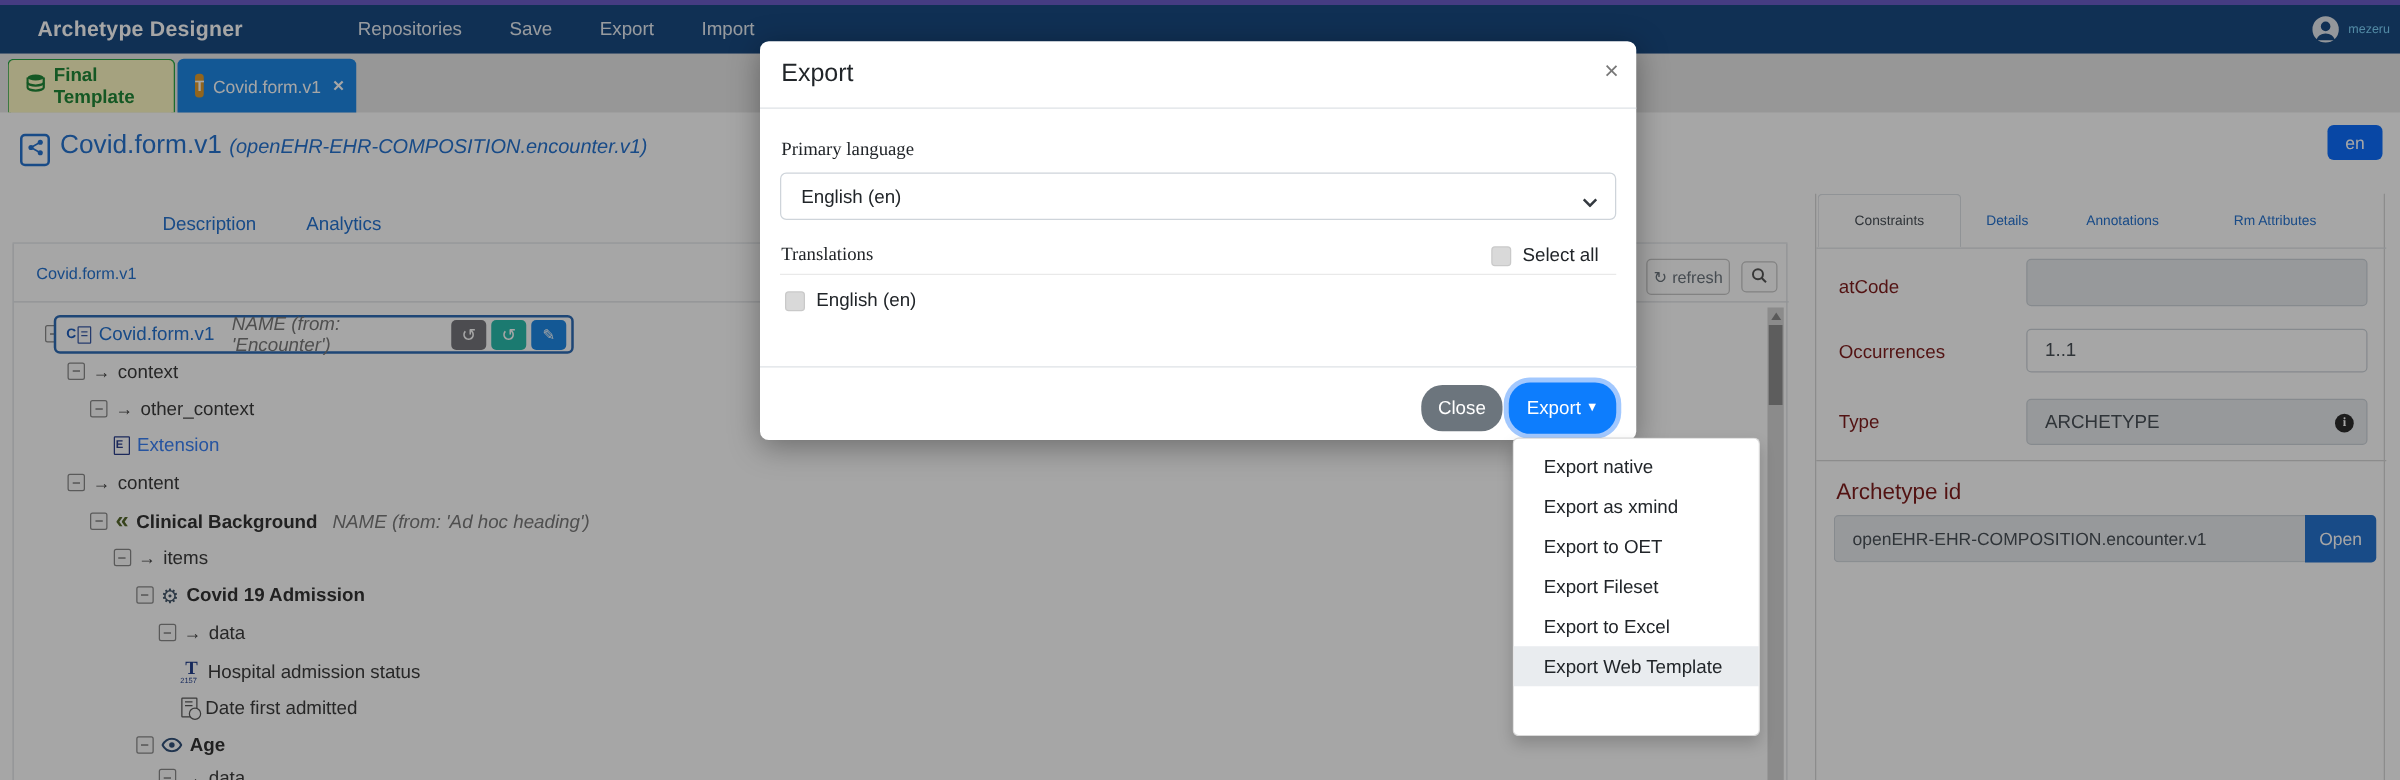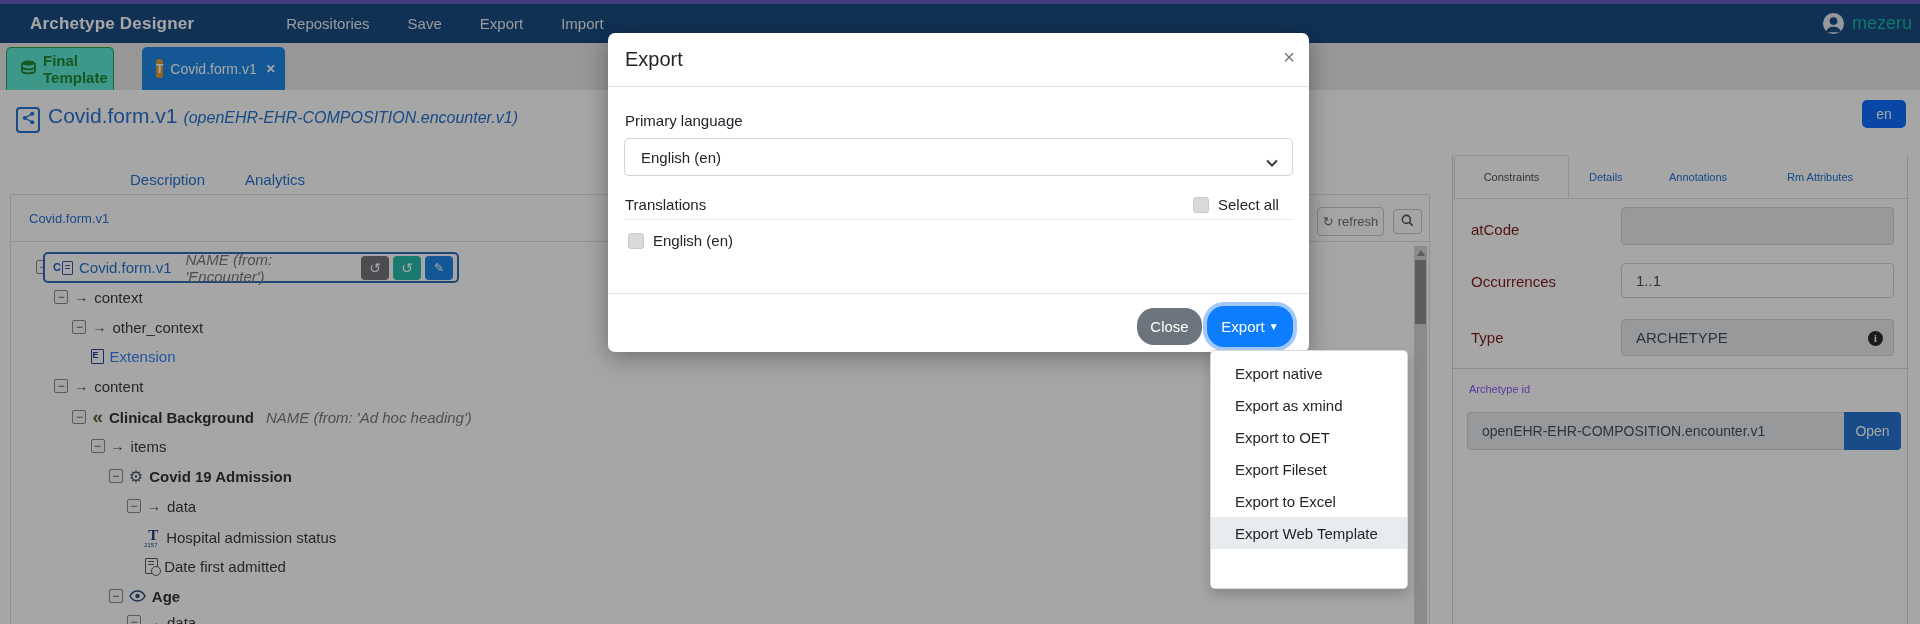--- a/index.html
+++ b/index.html
@@ -7,25 +7,25 @@
   .stage { position:relative; width:1920px; height:624px; overflow:hidden; background:#fff; }
 
   
   .accent-strip { position:absolute; left:0; top:0; width:1920px; height:4px; background:#6c5cc8; }
   .navbar { position:absolute; left:0; top:4px; width:1920px; height:39px; background:#1a4a81; display:flex; align-items:center; }
   .brand { color:#fff; font-weight:bold; font-size:17px; margin-left:30px; letter-spacing:.2px; }
   .nav-items { display:flex; gap:38px; margin-left:92px; }
   .nav-item { color:#e8eef5; font-size:15px; cursor:pointer; }
   .nav-right { position:absolute; right:8px; top:0; height:39px; display:flex; align-items:center; gap:7px; }
   .avatar { width:23px; height:23px; }
-  .nav-user { color:#14b8a6; font-size:18px; }
+  .nav-user { color:#7dd3fc; font-size:10px; }
 
   .doc-tabstrip { position:absolute; left:0; top:43px; width:1920px; height:47px; background:#e9e9e9; }
   .doc-tab { position:absolute; top:4px; height:43px; display:flex; align-items:center; gap:7px; padding:0 14px; border-radius:5px 5px 0 0; cursor:pointer; }
-  .doc-tab.final { left:6px; width:108px; background:#5eead4; border:1px solid #28a745; border-bottom:none; color:#218838; font-weight:bold; font-size:15px; }
+  .doc-tab.final { left:6px; width:134px; background:#fef9c3; border:1px solid #28a745; border-bottom:none; color:#218838; font-weight:bold; font-size:15px; }
   .doc-tab.covid { left:142px; width:143px; background:#1e88e5; color:#fff; font-size:14px; }
   .t-badge { width:19px; height:19px; background:#e09b2d; border-radius:3px; color:#fff; font-size:12px; font-weight:bold; display:flex; align-items:center; justify-content:center; }
   .tab-close { font-size:12px; font-weight:bold; margin-left:2px; cursor:pointer; }
 
   
   .share-btn { position:absolute; left:16px; top:107px; width:24px; height:26px; border:2px solid #2673d0; border-radius:4px; display:flex; align-items:center; justify-content:center; cursor:pointer; background:transparent; }
   .page-title { position:absolute; left:48px; top:104px; font-size:21px; color:#2673d0; }
   .page-title .arch { font-size:16px; font-style:italic; }
   .lang-badge { position:absolute; left:1862px; top:100px; width:44px; height:28px; background:#0d6efd; color:#fff; border-radius:5px; font-size:14px; display:flex; align-items:center; justify-content:center; }
 
@@ -82,34 +82,34 @@
   .right-panel { position:absolute; left:1452px; top:155px; width:456px; height:469px; border-left:1px solid #d8d8d8; border-right:1px solid #d8d8d8; background:#fff; }
   .rp-tabs-border { position:absolute; left:0; top:43px; width:456px; height:1px; background:#dee2e6; }
   .rp-tab { position:absolute; top:0; height:43px; display:flex; align-items:center; font-size:11px; cursor:pointer; }
   .rp-tab.active { left:1px; width:115px; background:#fff; border:1px solid #dee2e6; border-bottom:1px solid #fff; border-radius:4px 4px 0 0; color:#495057; justify-content:center; z-index:2; }
   .rp-tab.link { color:#2673d0; }
   .rp-field-label { position:absolute; left:18px; font-size:15px; color:#7f1d1d; }
   .rp-input { position:absolute; left:168px; width:273px; height:38px; border:1px solid #ced4da; border-radius:4px; font-size:15px; color:#495057; display:flex; align-items:center; padding:0 14px; background:#fff; }
   .rp-input.disabled { background:#e9ecef; }
   .info-icon { position:absolute; right:10px; top:11px; width:15px; height:15px; border-radius:50%; background:#2b2b2b; color:#fff; font-size:10px; font-weight:bold; font-family:"Liberation Serif",serif; display:flex; align-items:center; justify-content:center; }
   .rp-divider { position:absolute; left:0; top:213px; width:456px; height:1px; background:#d8d8d8; }
-  .rp-aid-label { position:absolute; left:16px; top:228px; font-size:11px; color:#8b5cf6; }
+  .rp-aid-label { position:absolute; left:16px; top:228px; font-size:18px; color:#7f1d1d; }
   .aid-group { position:absolute; left:14px; top:257px; width:434px; height:38px; display:flex; }
   .aid-input { flex:1; border:1px solid #ced4da; border-right:none; border-radius:4px 0 0 4px; background:#e9ecef; color:#495057; font-size:14px; display:flex; align-items:center; padding:0 14px;text-align:center; }
   .aid-open { width:57px; background:#2673d0; border:none; border-radius:0 4px 4px 0; color:#fff; font-size:14px; cursor:pointer; }
 
   
   .backdrop { position:absolute; left:0; top:0; width:1920px; height:624px; background:rgba(0,0,0,.35); z-index:50; }
 
   
   .modal { position:absolute; left:608px; top:33px; width:701px; height:319px; background:#fff; border-radius:7px; box-shadow:0 5px 25px rgba(0,0,0,.35); z-index:60; }
   .modal-header { position:absolute; left:0; top:0; width:701px; height:54px; border-bottom:1px solid #dee2e6; }
   .modal-title { position:absolute; left:17px; top:15px; font-size:20px; color:#212529; }
   .modal-x { position:absolute; right:14px; top:14px; font-size:20px; color:#787878; cursor:pointer; line-height:20px; }
-  .m-label { position:absolute; left:17px; font-size:15px; color:#212529; }
+  .m-label { position:absolute; left:17px; font-size:15px; color:#212529;font-family:Liberation Serif, serif; }
   .m-select { position:absolute; left:16px; top:105px; width:669px; height:38px; border:1px solid #ced4da; border-radius:5px; display:flex; align-items:center; padding:0 16px; font-size:15px; color:#212529; cursor:pointer; background:#fff; }
   .m-select .chev { position:absolute; right:14px; top:14px; }
   .trans-divider { position:absolute; left:16px; top:186px; width:669px; height:1px; background:#e9e9e9; }
   .select-all { position:absolute; left:585px; top:163px; display:flex; align-items:center; gap:9px; font-size:15px; color:#212529; }
   .cb { width:16px; height:16px; background:#d9d9d9; border:1px solid #c9c9c9; border-radius:3px; cursor:pointer; }
   .trans-item { position:absolute; left:20px; top:199px; display:flex; align-items:center; gap:9px; font-size:15px; color:#212529; }
   .modal-footer-border { position:absolute; left:0; top:260px; width:701px; height:1px; background:#dee2e6; }
   .btn { border:none; border-radius:17px; color:#fff; font-size:15px; cursor:pointer; position:absolute; }
   .btn-close { left:529px; top:275px; width:65px; height:37px; background:#6c757d; }
   .btn-export { left:599px; top:273px; width:86px; height:41px; background:#0d7dfd; box-shadow:0 0 0 4px rgba(49,132,253,.45); }

